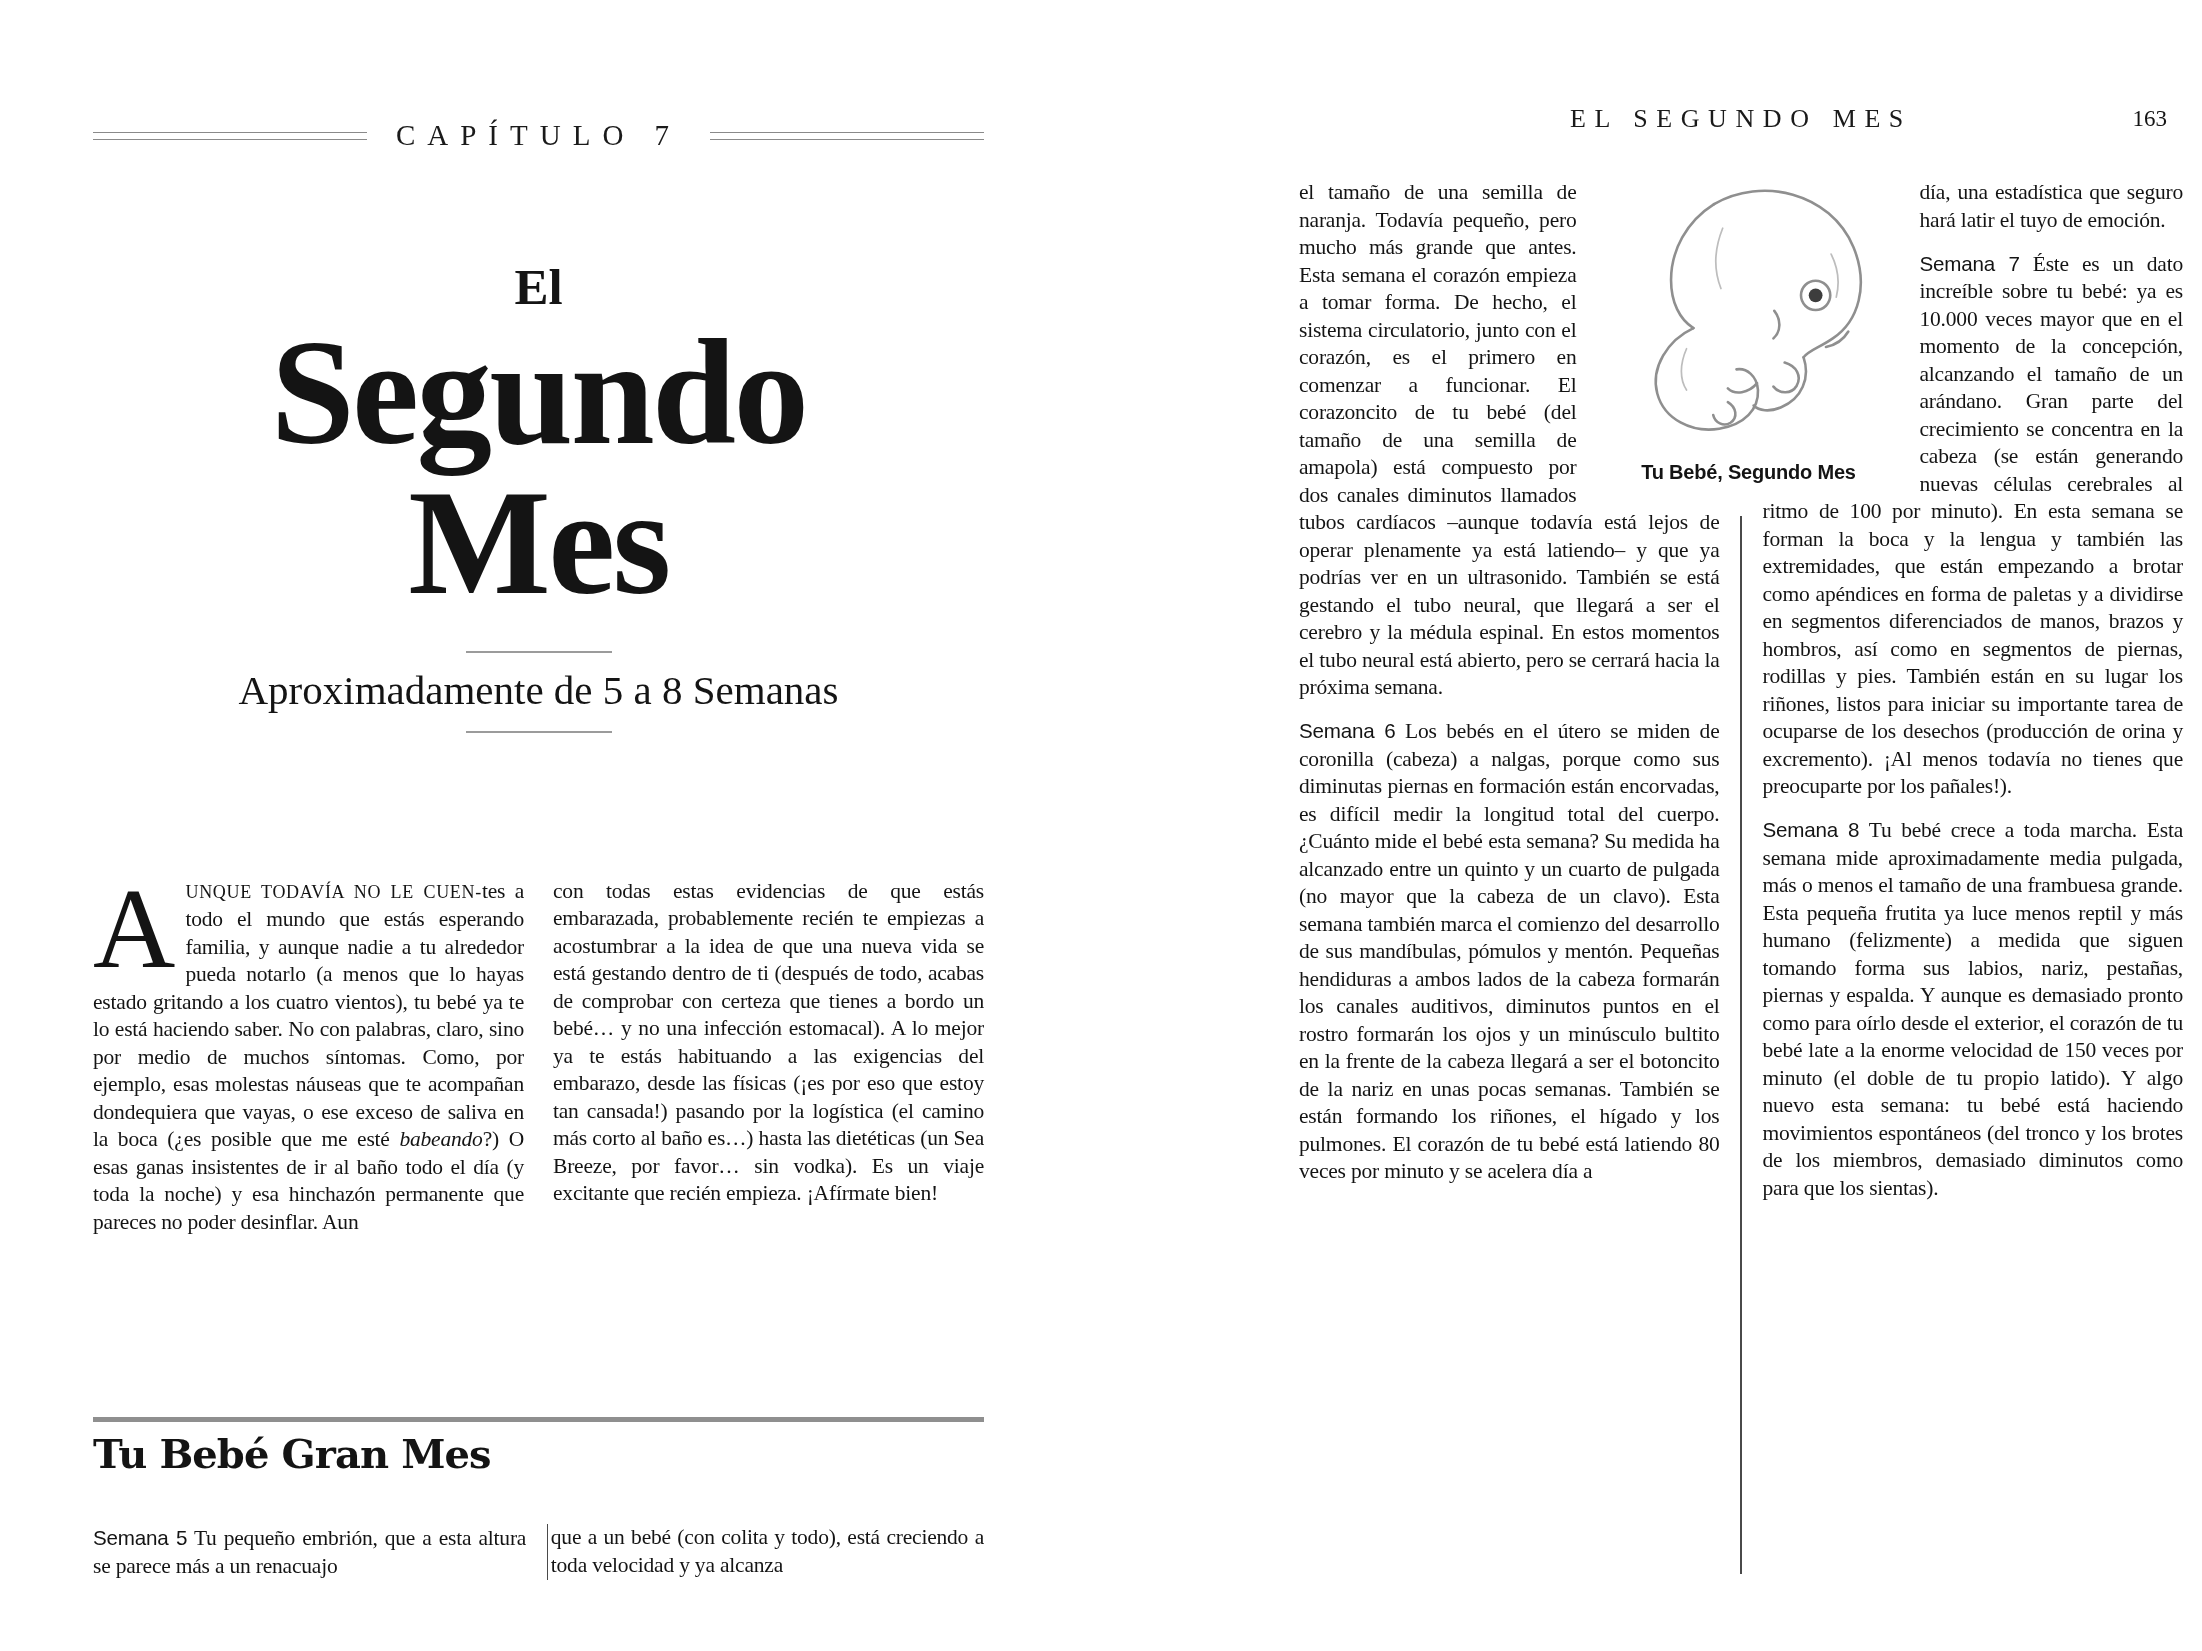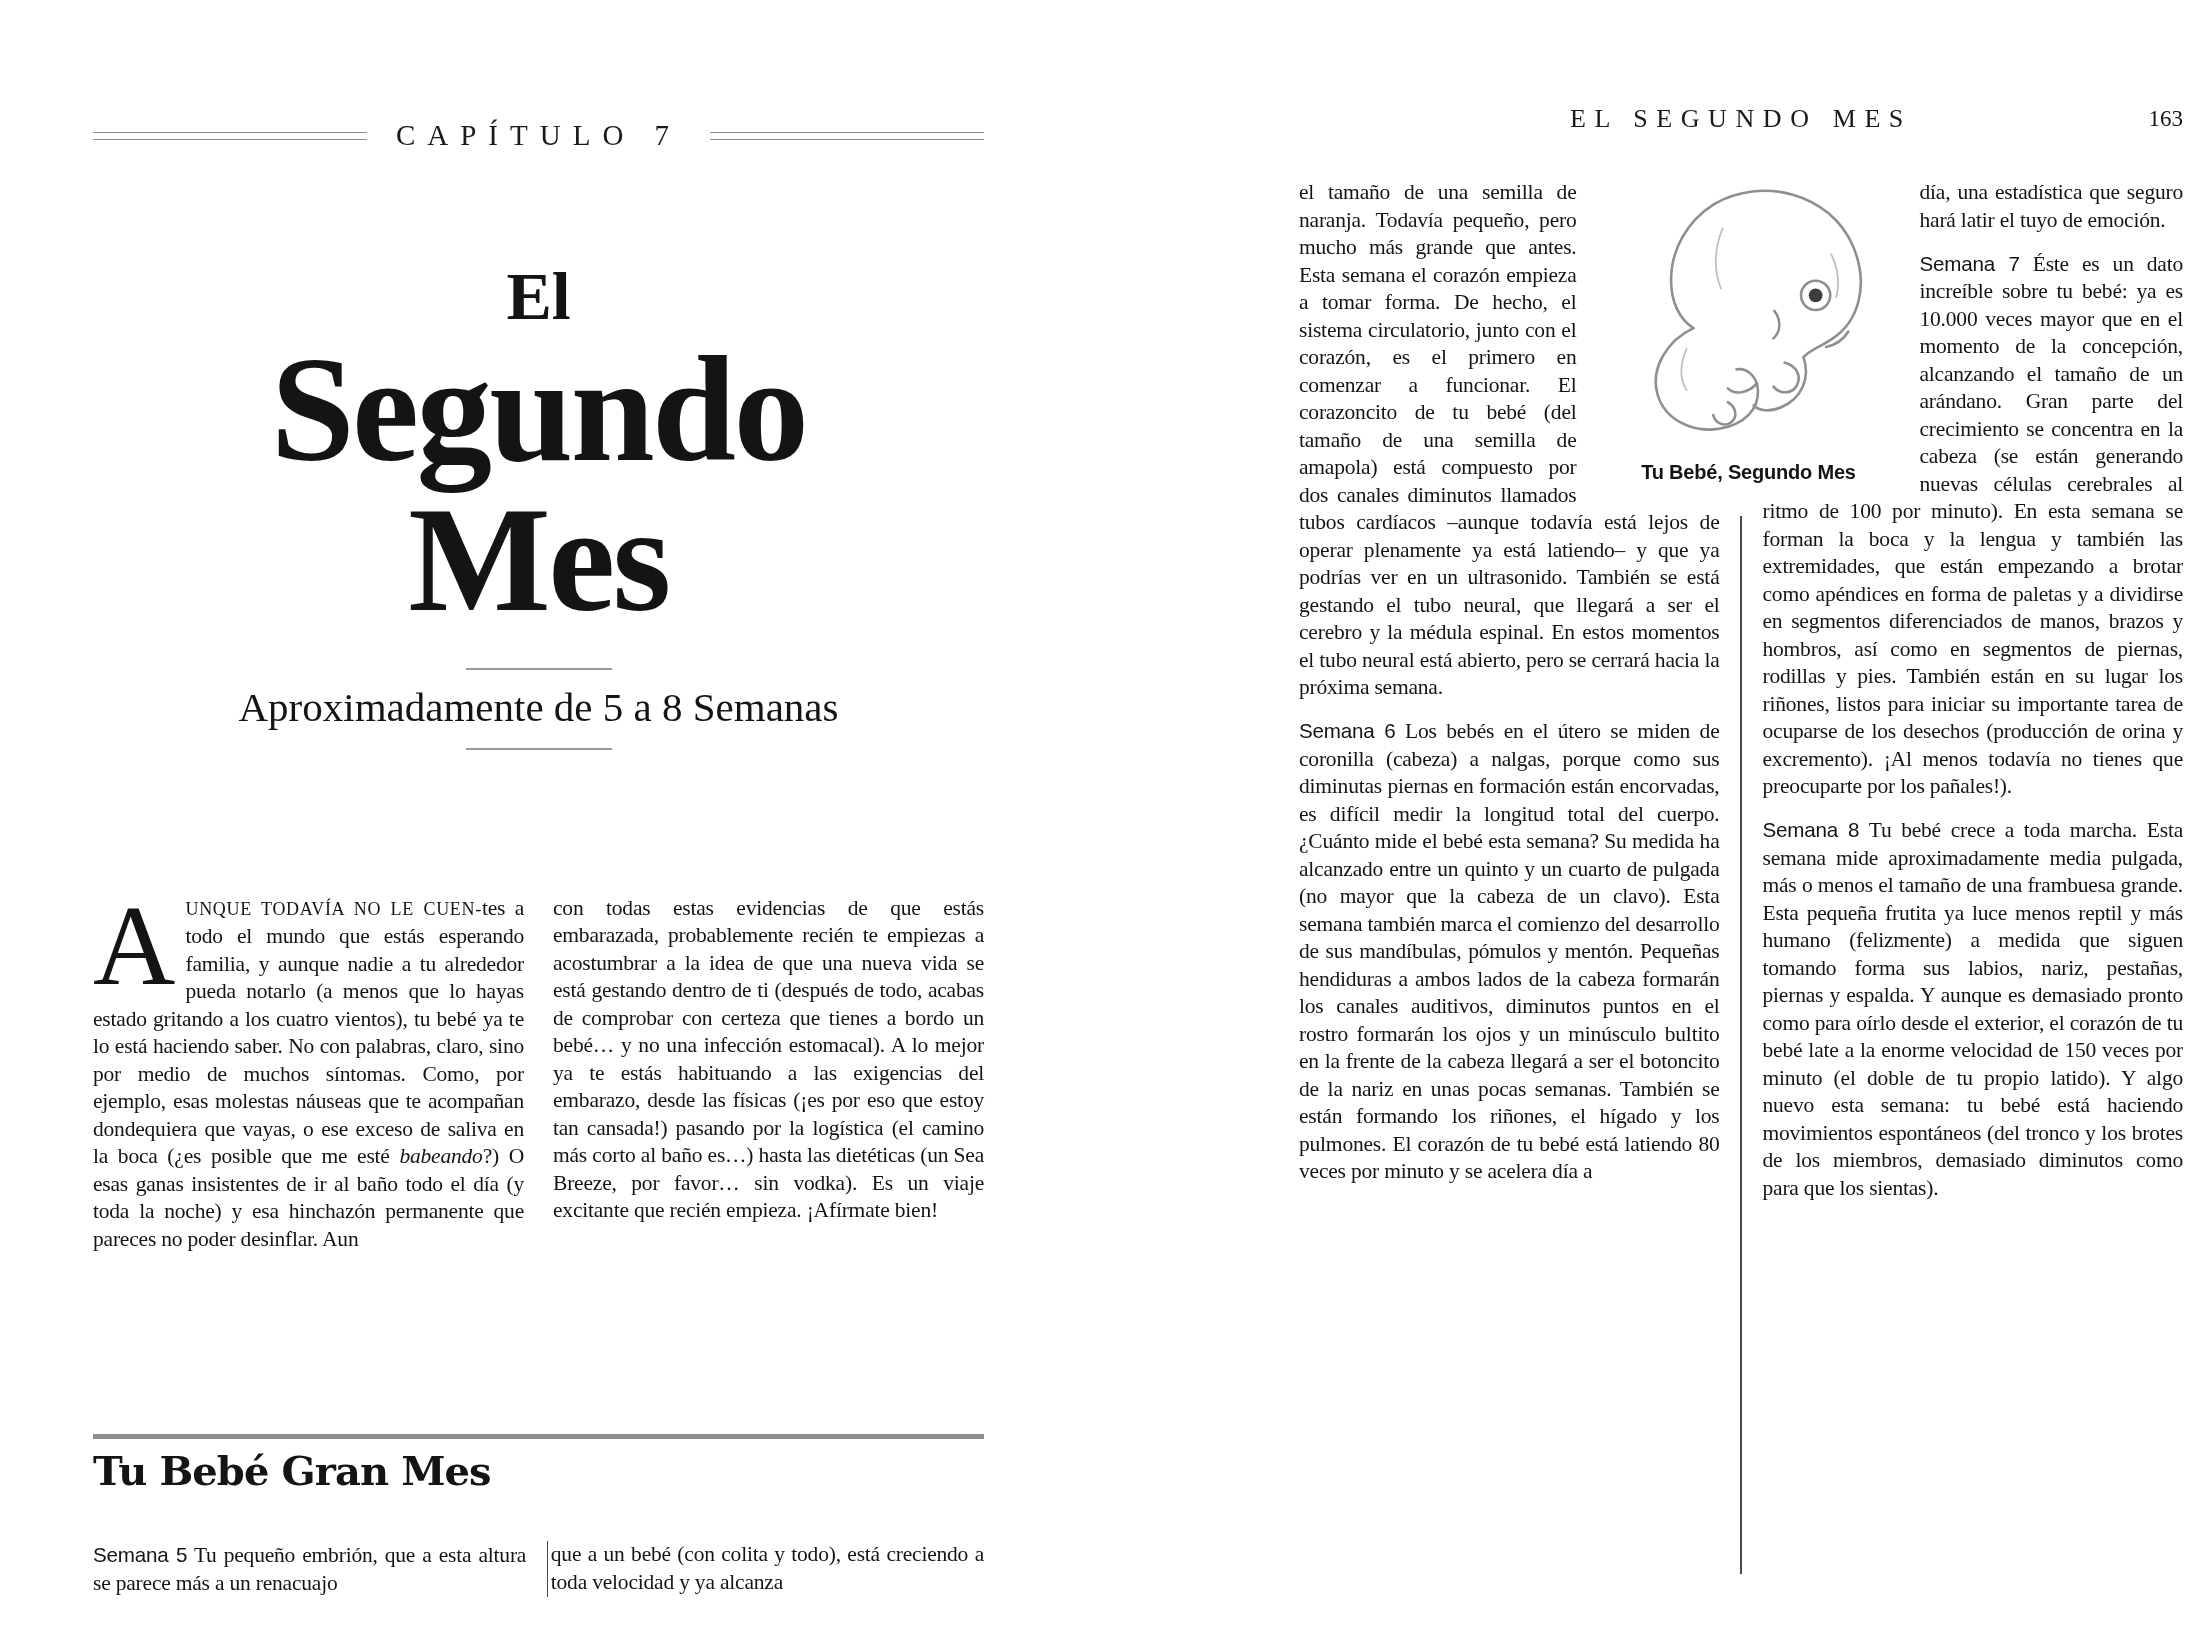--- a/index.html
+++ b/index.html
@@ -9,21 +9,21 @@
     font-family:"Liberation Serif", serif;
   }
   
   .page-left{position:absolute;left:93px;top:0;width:891px;}
   .chapter-head{display:flex;align-items:center;gap:29px;margin-top:119px;}
   .dbl-rule{flex:1;height:6px;border-top:1.7px solid #8a8a8a;border-bottom:1.7px solid #8a8a8a;}
   .chapter-title{
     margin:0;font-size:29px;font-weight:400;letter-spacing:12px;
     white-space:nowrap;color:#1a1a1a;
   }
-  .title-el{margin:110px 0 0 0;text-align:center;font-size:68px;font-weight:700;line-height:1;}
+  .title-el{margin:110px 0 0 0;text-align:center;font-size:51px;font-weight:700;line-height:1;}
   .title-main{margin:10.3px 0 0 0;text-align:center;font-size:151px;font-weight:700;line-height:0.92;letter-spacing:-2.6px;}
   .sub-rule{width:146px;height:1.7px;background:#9b9b9b;margin:40px auto 0 auto;}
   .sub-rule.second{margin-top:17px;}
   .subtitle{margin:13.8px 0 0 0;text-align:center;font-size:41px;font-weight:400;line-height:1.15;}
   .intro-cols{display:flex;gap:29px;margin-top:145px;min-height:482px;align-items:flex-start;}
   .intro-cols .col{flex:1;}
   .para{margin:0 0 15.5px 0;font-size:21.5px;line-height:27.5px;text-align:justify;letter-spacing:-0.2px;}
   .para:last-child{margin-bottom:0;}
   .dropcap{float:left;font-size:114px;line-height:0.75;padding:8.6px 10.3px 0 0;font-weight:400;}
   .opening-caps{font-size:18px;letter-spacing:0.7px;}
@@ -38,21 +38,21 @@
   .week5-cols .col{flex:1;box-sizing:border-box;}
   .week5-cols .col.c1{padding-right:20.6px;}
   .week5-cols .col.c2{border-left:1.7px solid #4a4a4a;padding-left:3px;}
   
   .page-right{position:absolute;left:1254px;top:0;width:884px;margin-left:45px;}
   .running-head{position:relative;margin-top:102px;height:34px;}
   .running-title{
     display:block;text-align:center;font-size:26px;letter-spacing:8.6px;
     color:#1a1a1a;line-height:34px;
   }
-  .page-number{position:absolute;right:0;top:0;font-size:23px;line-height:34px;}
+  .page-number{position:absolute;right:16px;top:0;font-size:23px;line-height:34px;}
   .rcols{display:flex;gap:43px;margin-top:43px;}
   .rcols .col{flex:1;min-width:0;}
   .fig-spacer-r{float:right;width:143px;height:318px;}
   .fig-spacer-l{float:left;width:157px;height:318px;}
   .figure{position:absolute;left:285px;top:168px;width:329px;text-align:center;}
   .figure svg{width:329px;height:284px;display:block;}
   .fig-caption{
     margin-top:8.6px;font-family:"Liberation Sans", sans-serif;font-weight:700;
     font-size:20px;letter-spacing:-0.2px;
   }

